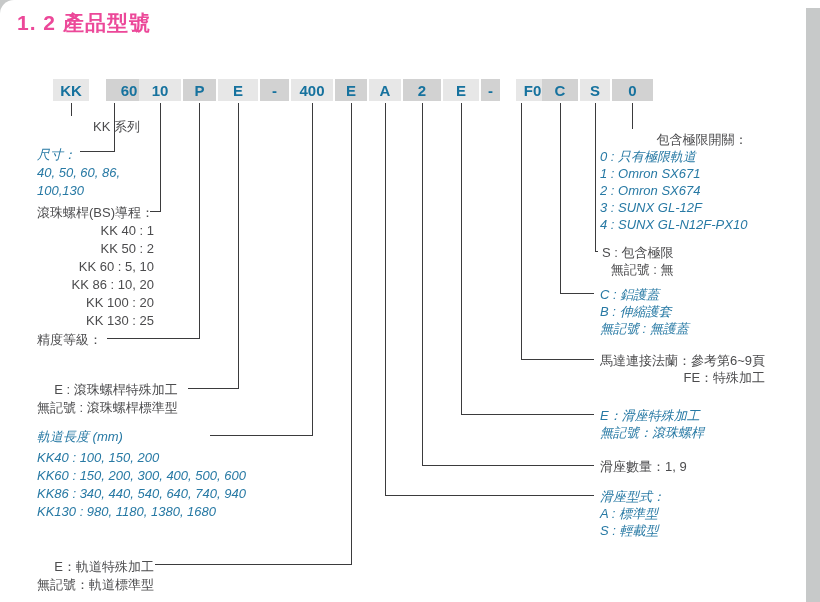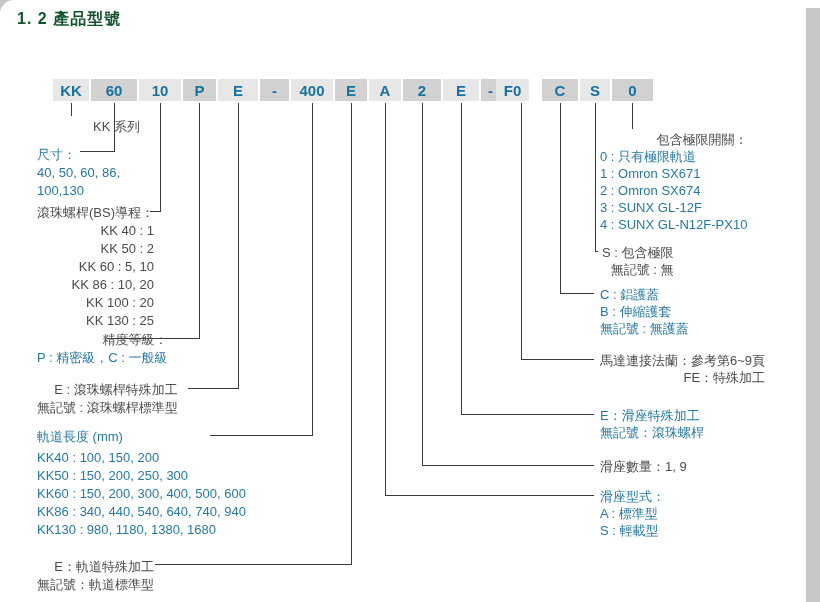--- a/index.html
+++ b/index.html
@@ -3,35 +3,35 @@
 <meta charset="utf-8">
 <style>
   html,body { margin:0; padding:0; }
   body {
     width:820px; height:602px; position:relative; overflow:hidden;
     background:#ffffff;
     font-family:"Liberation Sans","DejaVu Sans",sans-serif;
   }
   .page-title {
     position:absolute; left:17px; top:9px;
-    font-size:16px; font-weight:bold; color:#14532d; letter-spacing:1px;
+    font-size:21px; font-weight:bold; color:#ec4899; letter-spacing:1px;
     white-space:nowrap;
   }
   .seg {
     position:absolute; top:79px; height:22px;
     display:flex; align-items:center; justify-content:center;
     font-size:15px; font-weight:bold; color:#16729e;
     background:#e7e7e7; white-space:nowrap;
   }
   .seg.alt { background:#d2d2d2; }
   svg.wires { position:absolute; left:0; top:0; pointer-events:none; }
   .blk { position:absolute; }
   .ln { font-size:13px; line-height:18px; white-space:nowrap; }
   .rt .ln { line-height:17px; }
-  .blue { color:#2779a4; }
+  .blue { color:#2779a4;font-style:italic; }
   .dark { color:#4c4c4e;text-align:right; }
   .gap4 { margin-top:3px; }
   .edge-right {
     position:absolute; top:8px; right:0; width:14px; bottom:0;
     background:#c7c9c9;
   }
   .corner-bg { position:absolute; left:0; top:0; width:14px; height:14px; background:#c7c9c9; }
   .corner-fg { position:absolute; left:0; top:0; width:14px; height:14px; background:#fff; border-top-left-radius:14px; }
 </style>
 </head>
@@ -41,32 +41,32 @@
 <div class="corner-fg"></div>
 <div class="edge-right"></div>
 
 <div class="page-title">
   <span>1. 2</span>
   <span>產品型號</span>
 </div>
 
 <div>
   <div class="seg" style="left:53px;width:36px">KK</div>
-  <div class="seg alt" style="left:91px;width:46px">60</div>
+  <div class="seg alt" style="left:106px;width:46px">60</div>
   <div class="seg" style="left:139px;width:42px">10</div>
   <div class="seg alt" style="left:183px;width:33px">P</div>
   <div class="seg" style="left:218px;width:40px">E</div>
   <div class="seg alt" style="left:260px;width:29px">-</div>
   <div class="seg" style="left:291px;width:42px">400</div>
   <div class="seg alt" style="left:335px;width:32px">E</div>
   <div class="seg" style="left:369px;width:32px">A</div>
   <div class="seg alt" style="left:403px;width:38px">2</div>
   <div class="seg" style="left:443px;width:36px">E</div>
   <div class="seg alt" style="left:481px;width:19px">-</div>
-  <div class="seg" style="left:496px;width:33px">F0</div>
+  <div class="seg" style="left:516px;width:33px">F0</div>
   <div class="seg alt" style="left:542px;width:36px">C</div>
   <div class="seg" style="left:580px;width:30px">S</div>
   <div class="seg alt" style="left:612px;width:41px">0</div>
 </div>
 
 <svg class="wires" width="820" height="602">
   <g fill="none" stroke="#3b3b3d" stroke-width="1" shape-rendering="crispEdges">
     <polyline points="71,103 71,116"></polyline>
     <polyline points="114,103 114,151 80,151"></polyline>
     <polyline points="160,103 160,211 150,211"></polyline>
@@ -99,33 +99,31 @@
   <div class="ln dark">KK 40 : 1</div>
   <div class="ln dark">KK 50 : 2</div>
   <div class="ln dark">KK 60 : 5, 10</div>
   <div class="ln dark">KK 86 : 10, 20</div>
   <div class="ln dark">KK 100 : 20</div>
   <div class="ln dark">KK 130 : 25</div>
 </div>
 
 <div class="blk" style="left:37px;top:331px">
   <div class="ln dark">精度等級：</div>
-  <div class="ln blue">P : 精密級，C : 一般級</div>
 </div>
 
 <div class="blk" style="left:37px;top:381px">
   <div class="ln dark">E : 滾珠螺桿特殊加工</div>
   <div class="ln dark">無記號 : 滾珠螺桿標準型</div>
 </div>
 
 <div class="blk" style="left:37px;top:428px">
   <div class="ln blue">軌道長度 (mm)</div>
   <div class="gap4">
     <div class="ln blue">KK40 : 100, 150, 200</div>
-    <div class="ln blue">KK50 : 150, 200, 250, 300</div>
     <div class="ln blue">KK60 : 150, 200, 300,  400,  500, 600</div>
     <div class="ln blue">KK86 : 340, 440, 540, 640, 740, 940</div>
     <div class="ln blue">KK130 : 980, 1180, 1380, 1680</div>
   </div>
 </div>
 
 <div class="blk" style="left:37px;top:558px">
   <div class="ln dark">E：軌道特殊加工</div>
   <div class="ln dark">無記號：軌道標準型</div>
 </div>

